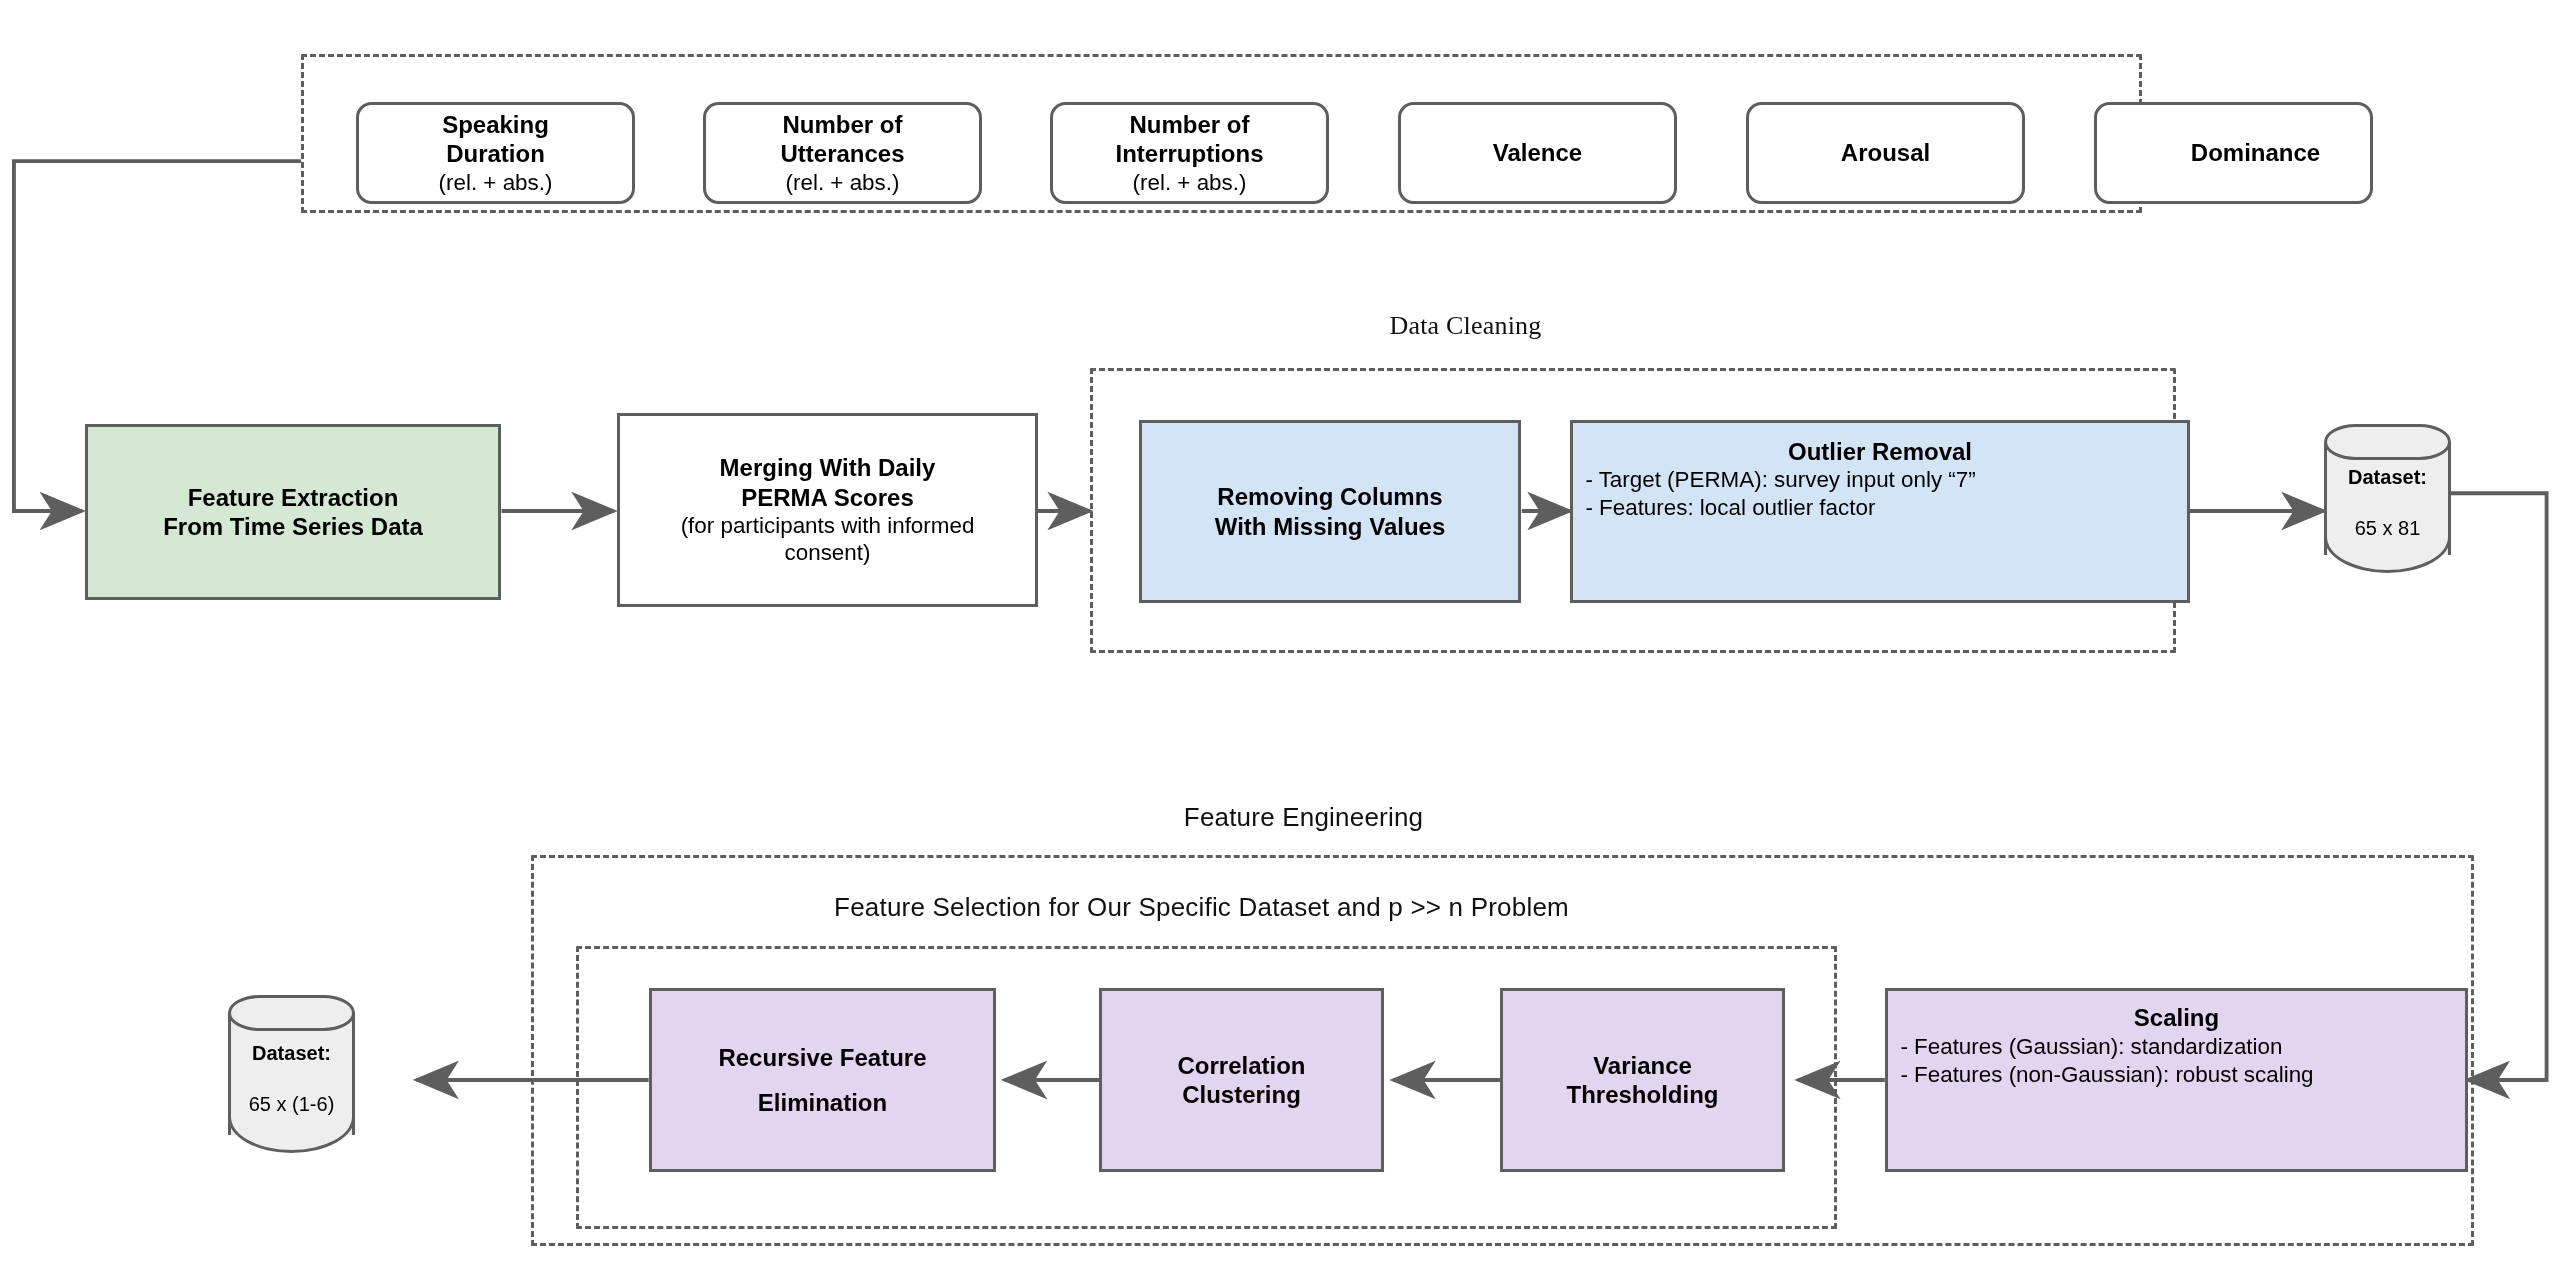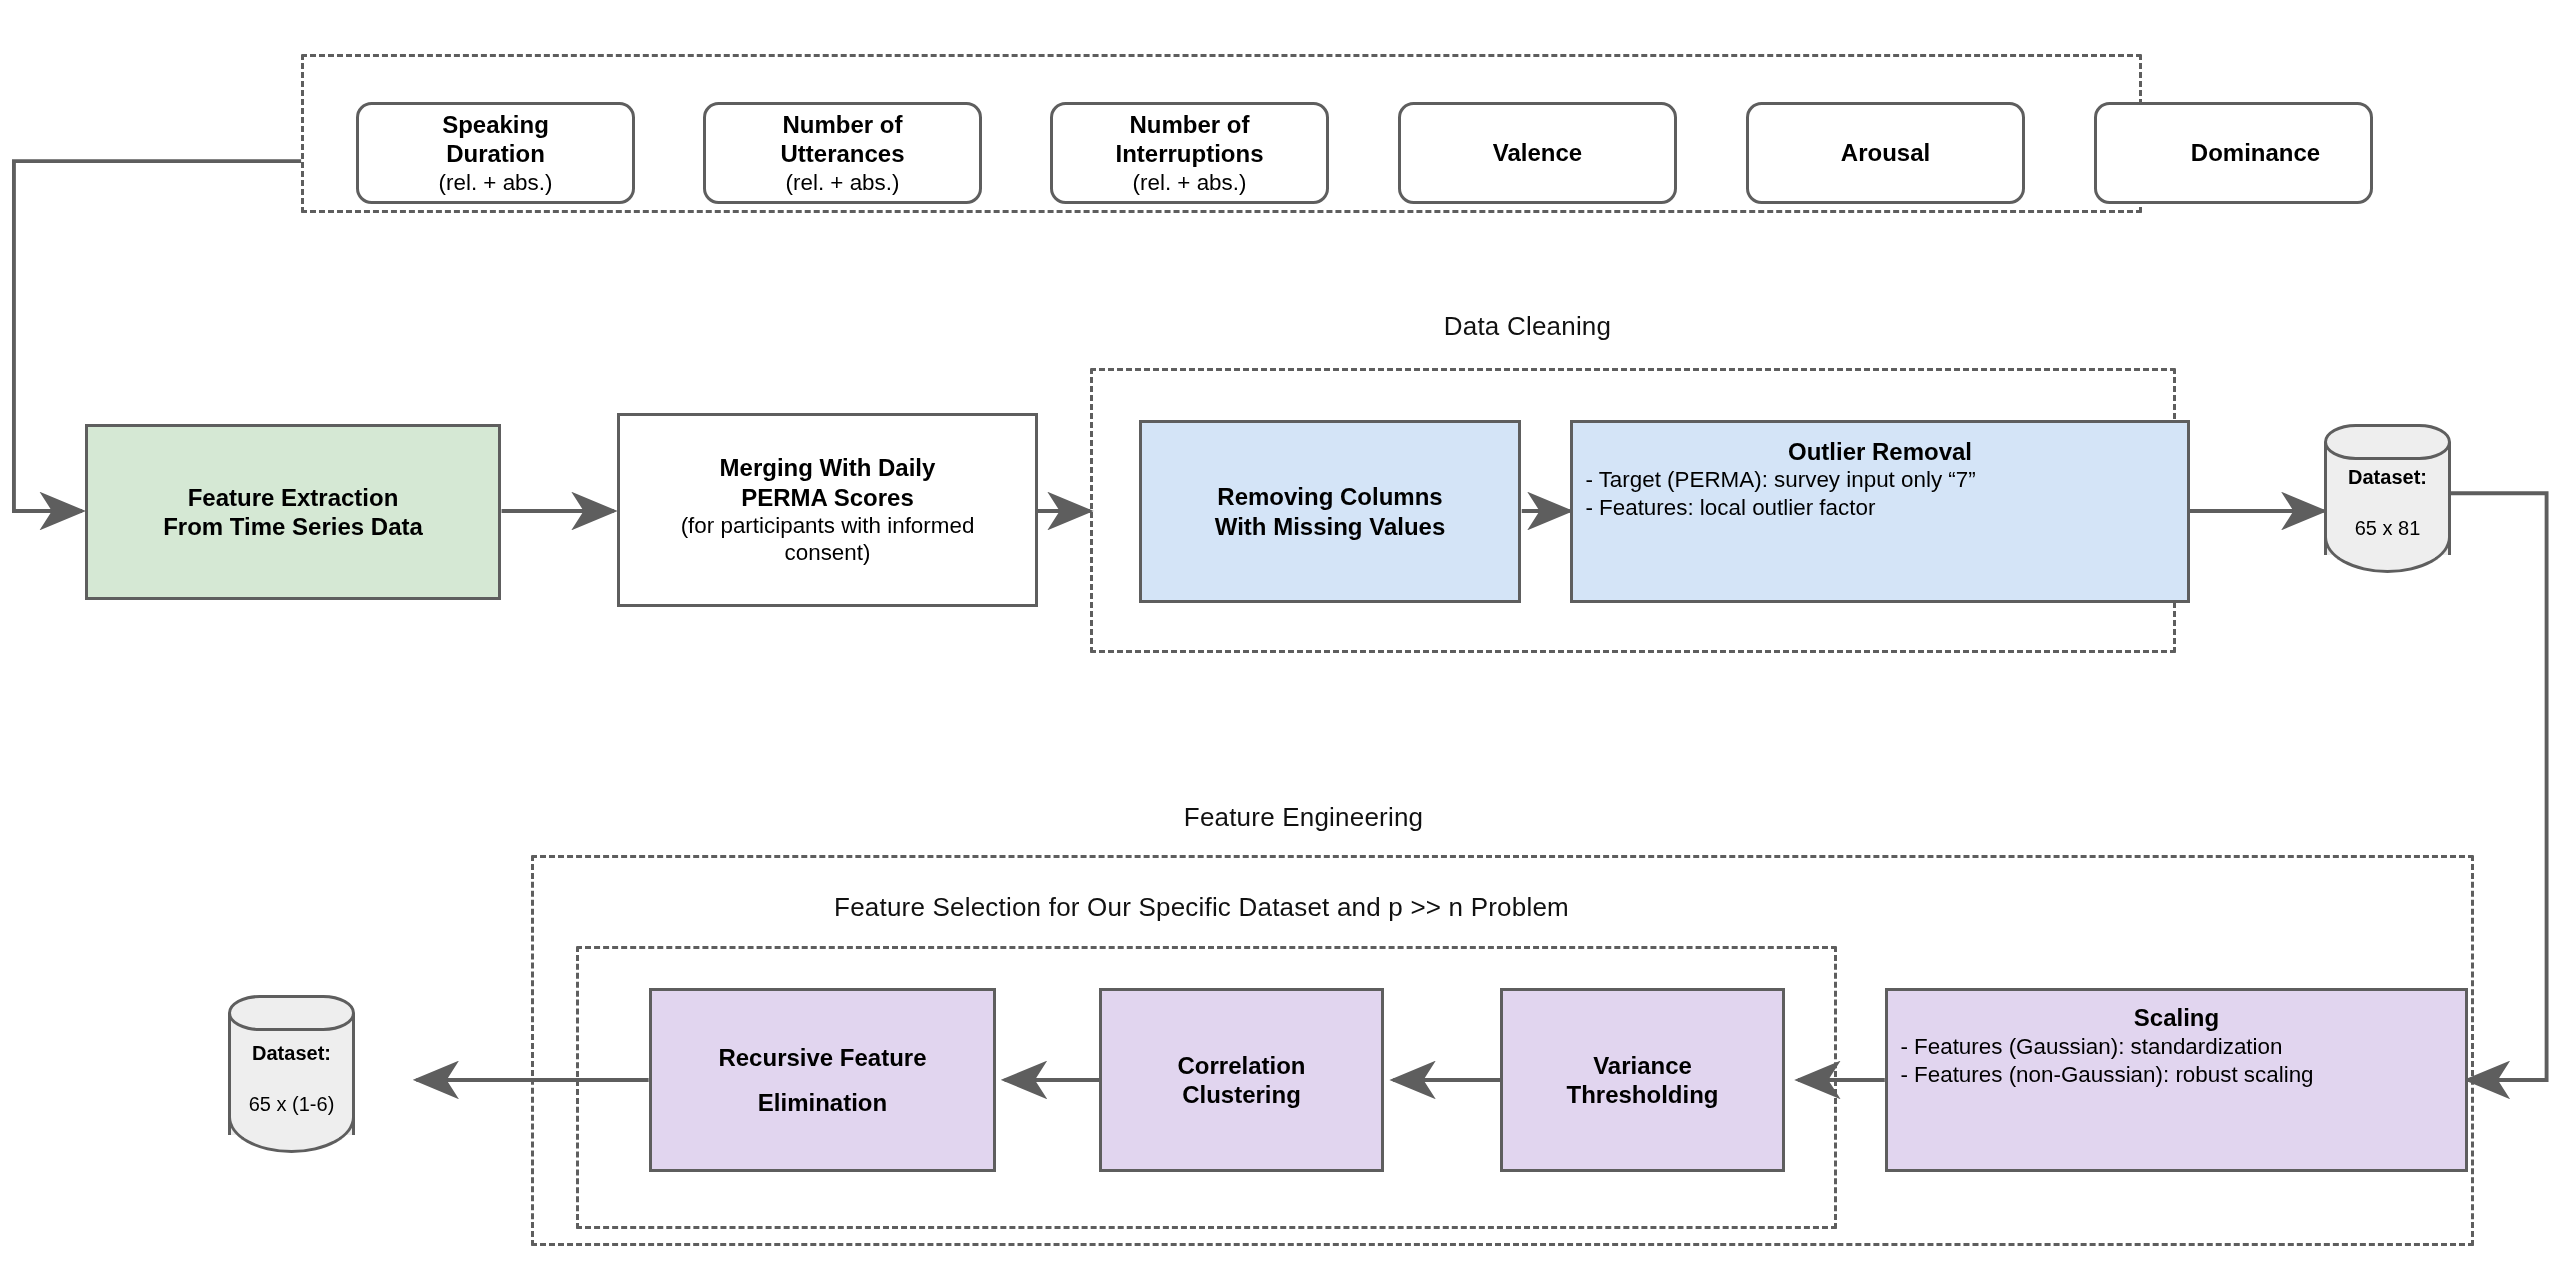--- a/index.html
+++ b/index.html
@@ -98,21 +98,21 @@
   </div>
 
   <div class="node round" style="left:1746px;top:102px;width:279px;height:102px;">
     <span class="t1">Arousal</span>
   </div>
 
   <div class="node round" style="left:2094px;top:102px;width:279px;height:102px;padding-left:44px;">
     <span class="t1">Dominance</span>
   </div>
 
-  <div class="grp-title" style="left:1311px;top:311px;width:433px;">Data Cleaning</div>
+  <div class="grp-title" style="left:1249px;top:311px;width:433px;font-family:Liberation Serif, serif;">Data Cleaning</div>
 
   <div class="dashbox" style="left:1090px;top:368px;width:1080px;height:279px;"></div>
 
   <div class="node green" style="left:85px;top:424px;width:416px;height:176px;">
     <span class="t1">Feature Extraction</span>
     <span class="t1">From Time Series Data</span>
   </div>
 
   <div class="node" style="left:617px;top:413px;width:421px;height:194px;">
     <span class="t1">Merging With Daily</span>

